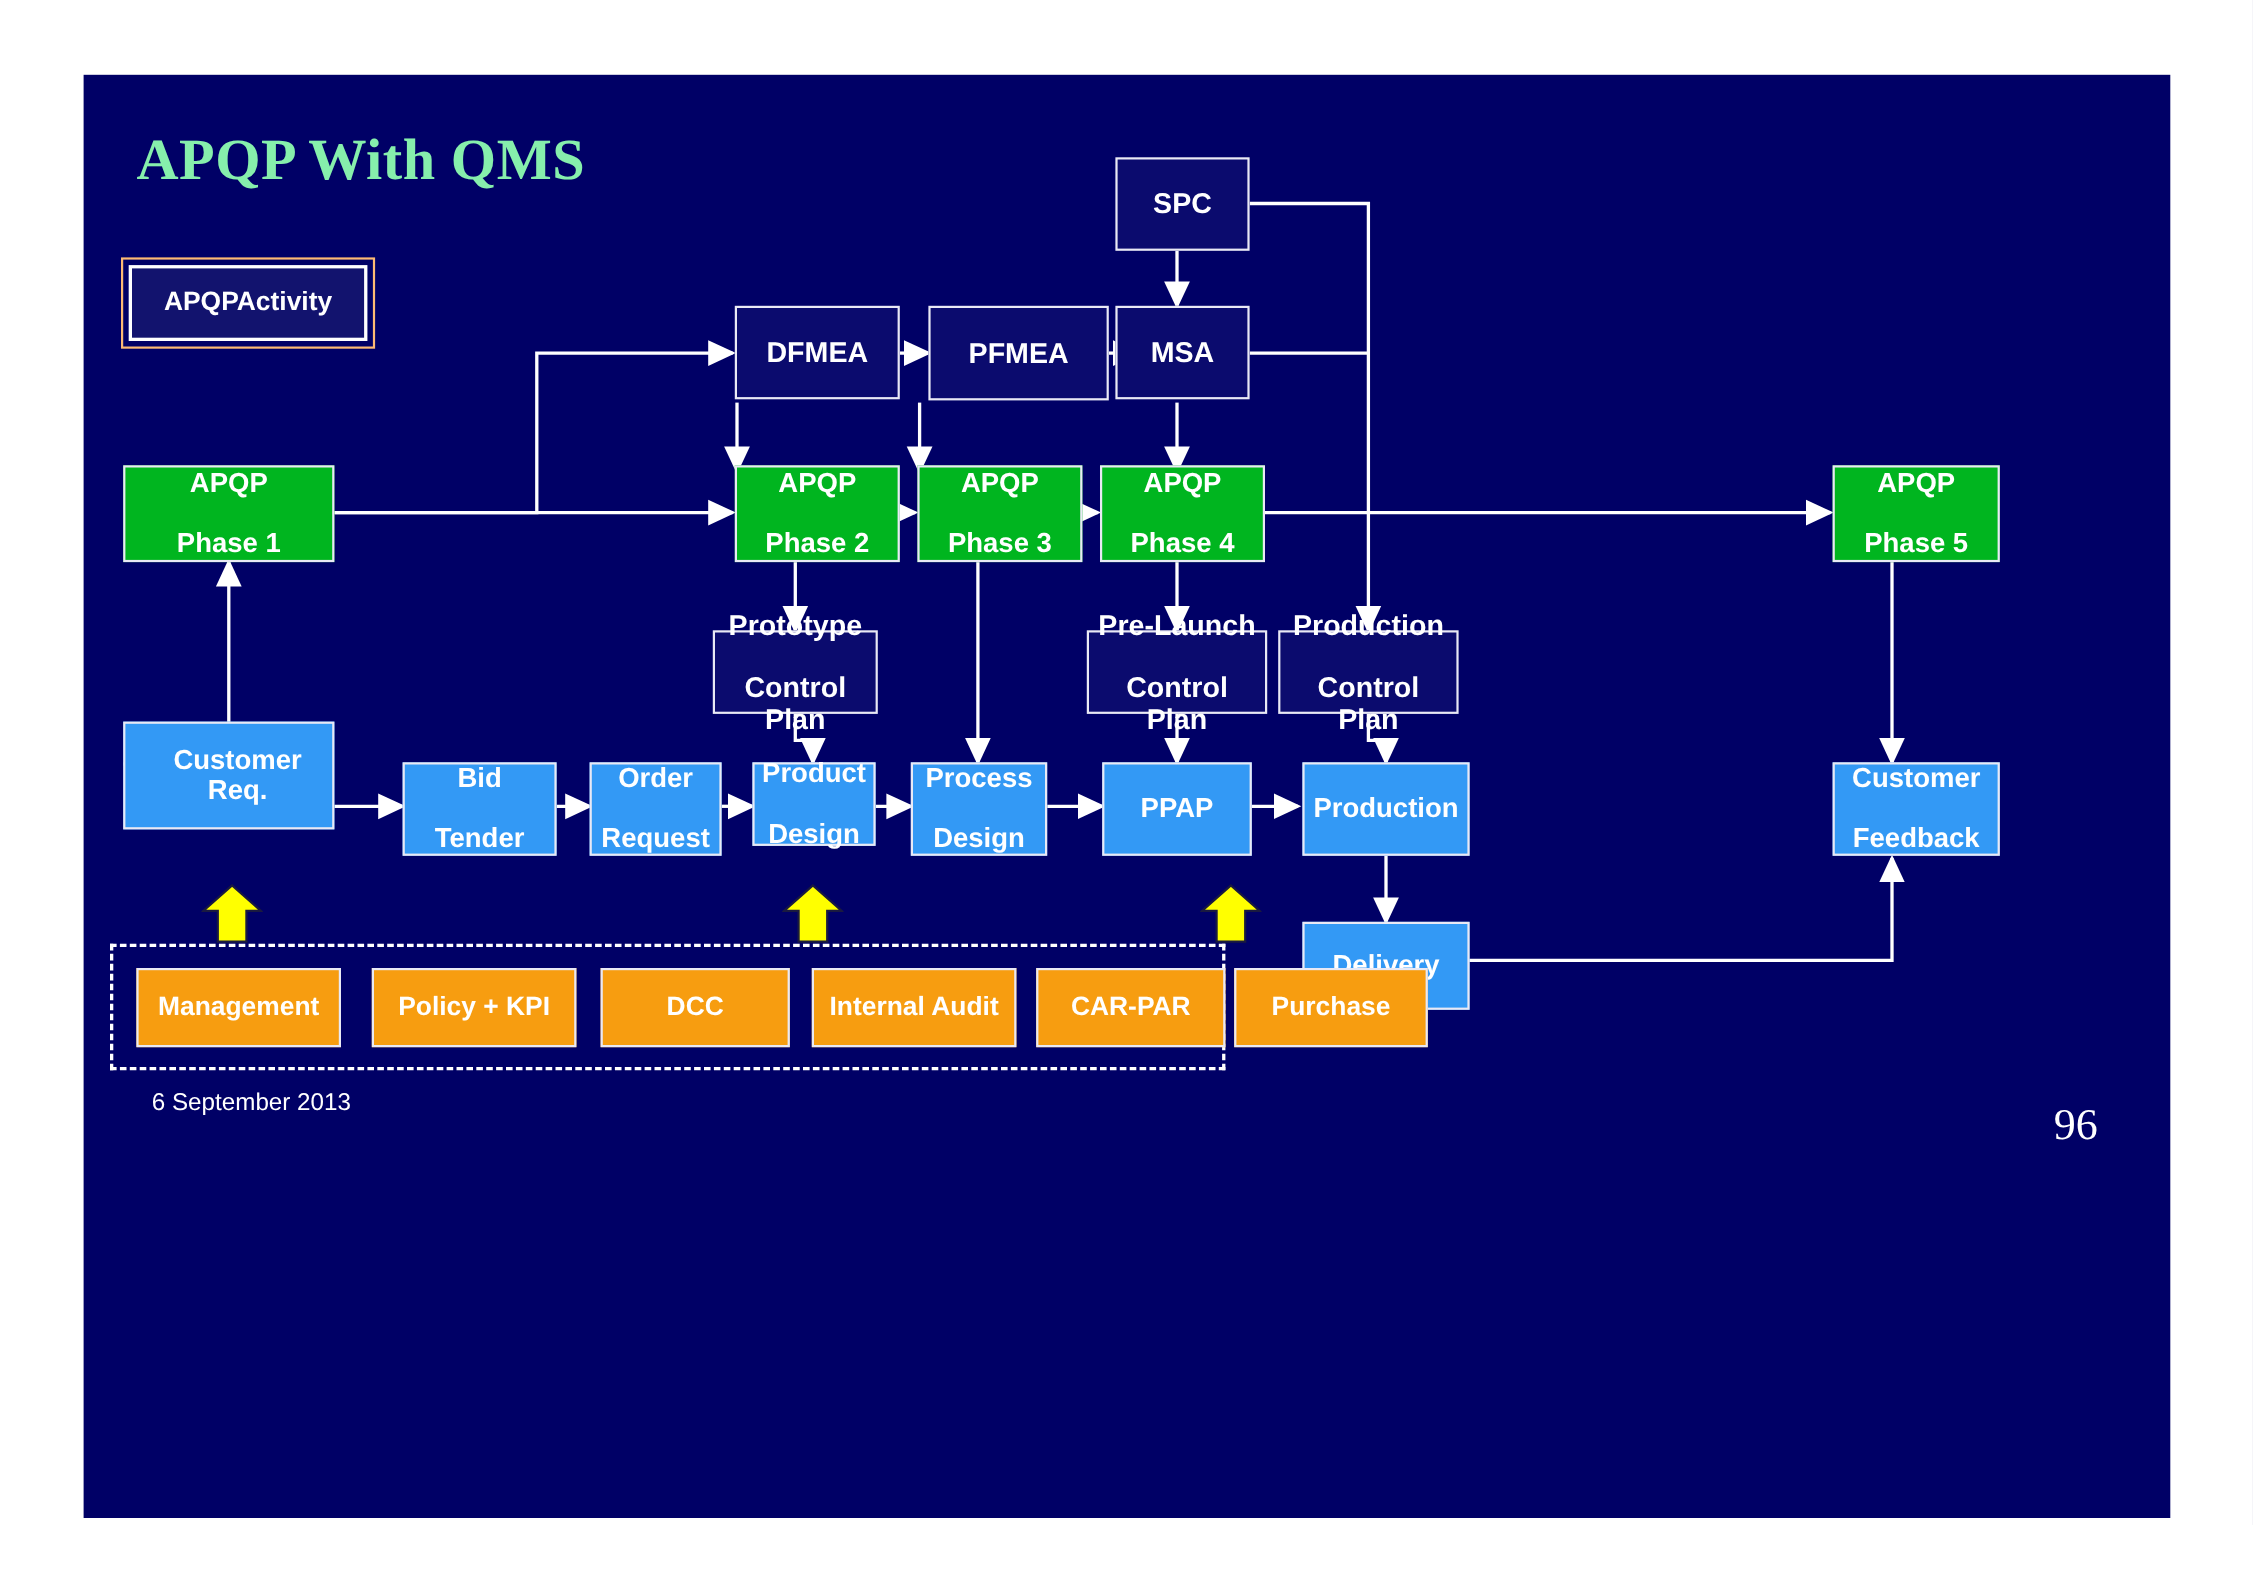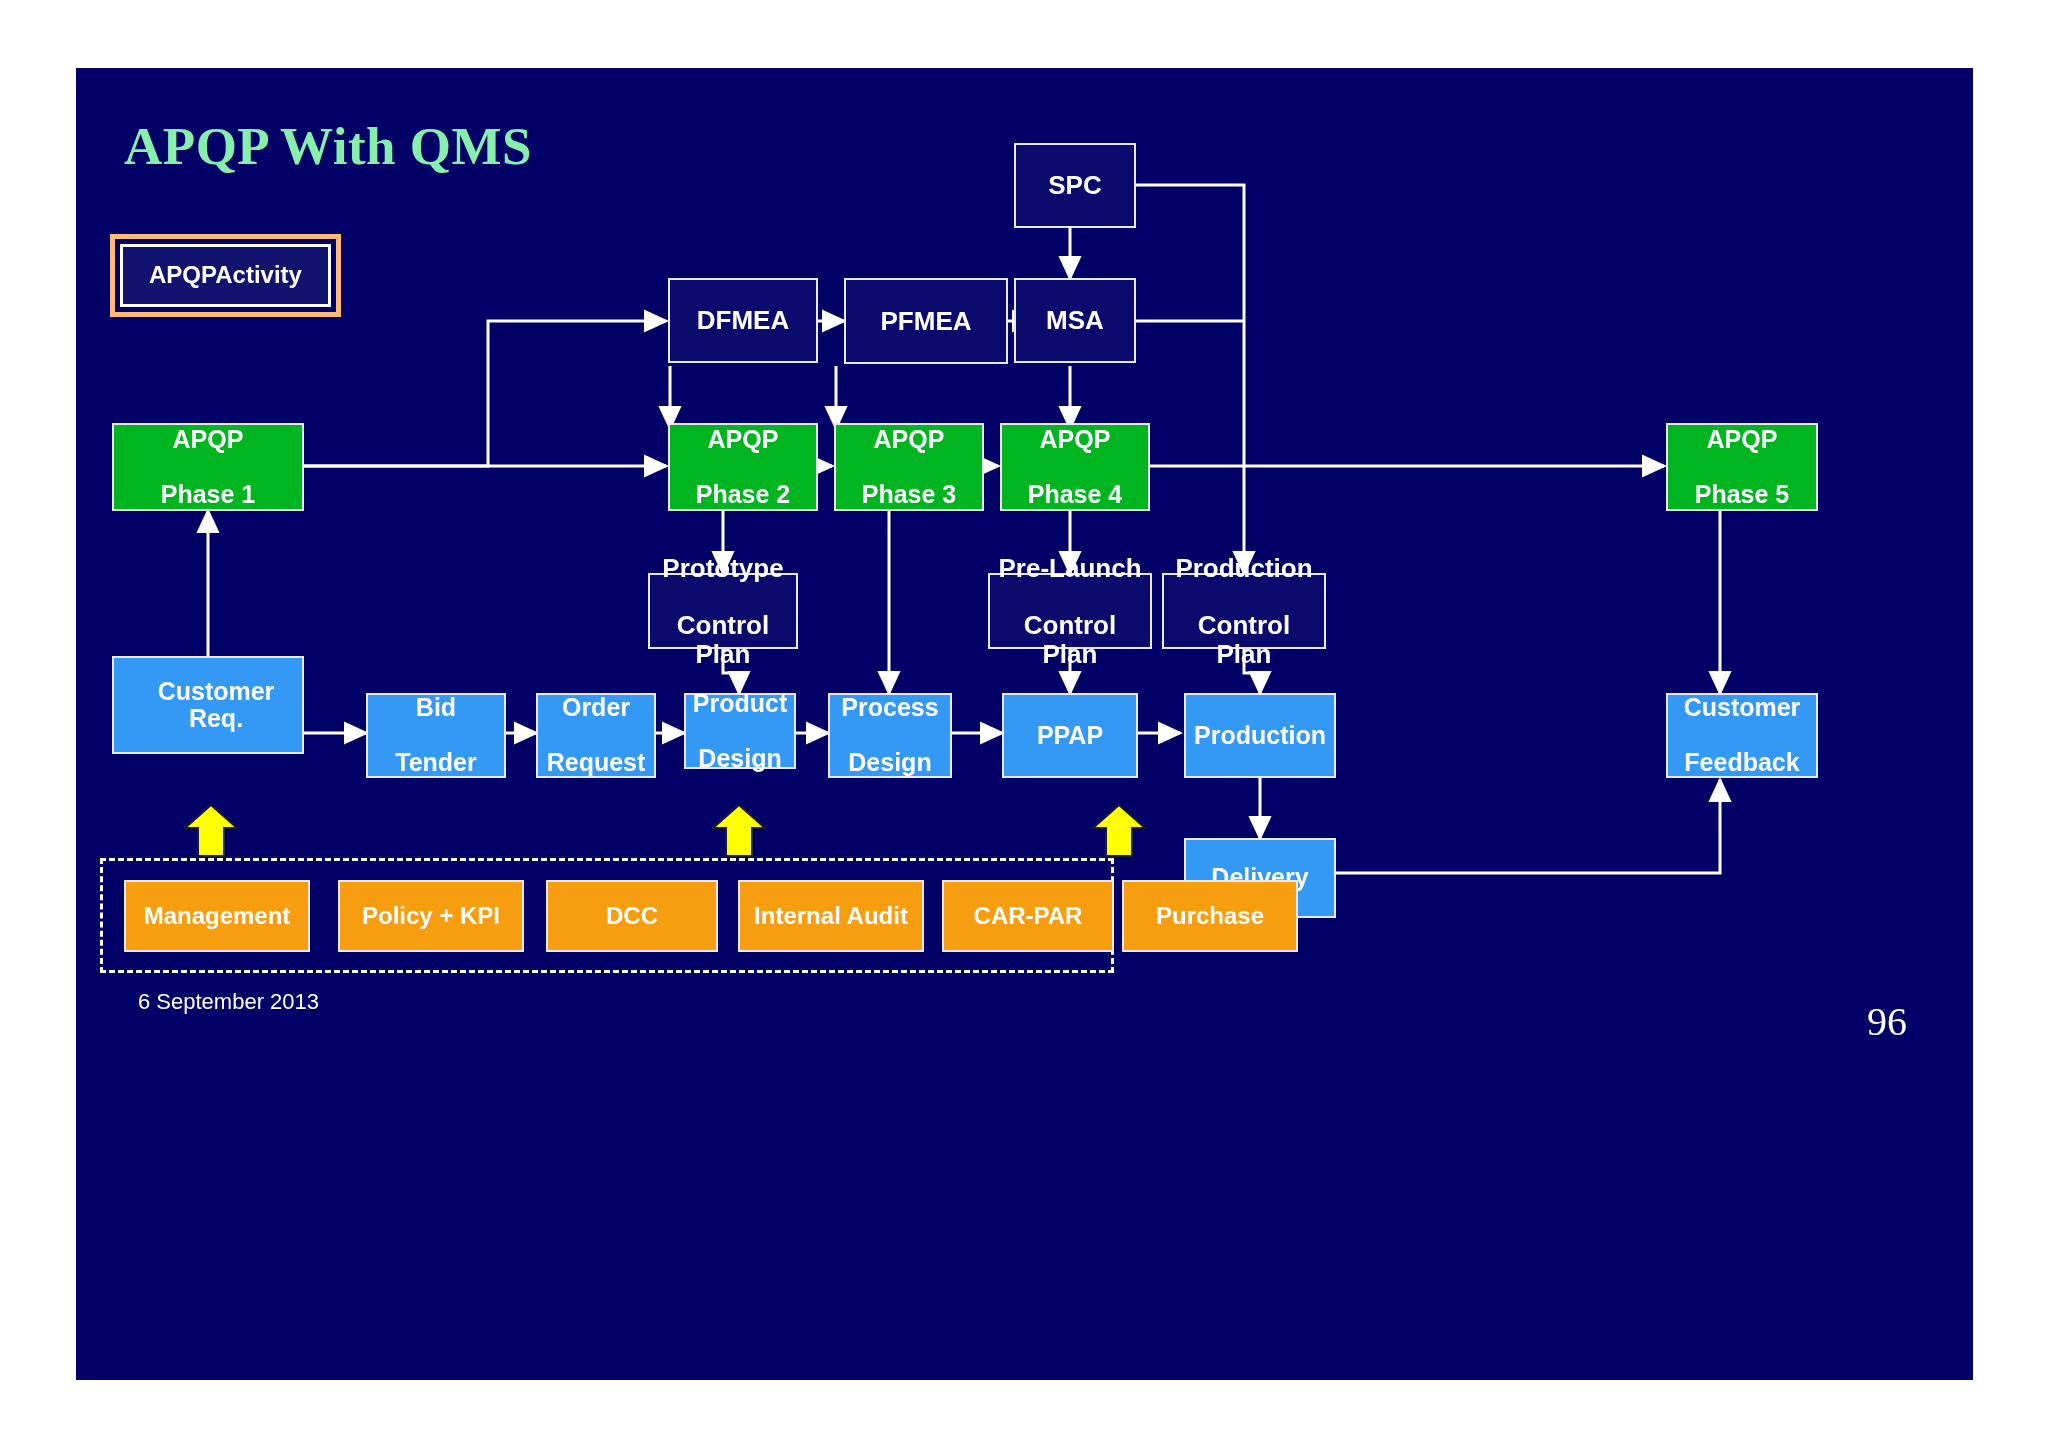--- a/index.html
+++ b/index.html
@@ -1,19 +1,19 @@
 <!DOCTYPE html>
 <html><head>
 <meta charset="utf-8">
 <style>
   html,body{margin:0;padding:0;background:#ffffff;}
   body{width:2048px;height:1448px;font-family:"Liberation Sans",sans-serif;overflow:hidden;}
   #slide{position:absolute;left:76px;top:68px;width:1897px;height:1312px;background:#000066;overflow:hidden;}
   #title{position:absolute;left:48px;top:48px;font-family:"Liberation Serif",serif;font-weight:bold;font-size:53px;color:#86efac;letter-spacing:.5px;white-space:nowrap;}
-  .legend{position:absolute;left:34px;top:166px;width:231px;height:83px;border:5px solid #fdba74;background:#000066;box-sizing:border-box;}
+  .legend{position:absolute;left:34px;top:166px;width:231px;height:83px;border:2px solid #fdba74;background:#000066;box-sizing:border-box;}
   .legend-inner{position:absolute;left:5px;top:5px;right:5px;bottom:5px;border:3px solid #ffffff;background:#12136e;display:flex;align-items:center;justify-content:center;box-sizing:border-box;}
   .legend-inner span{color:#ffffff;font-weight:bold;font-size:24px;line-height:1.12;text-align:center;}
   .node{position:absolute;box-sizing:border-box;display:flex;align-items:center;justify-content:center;text-align:center;color:#ffffff;font-weight:bold;line-height:1.1;}
   .n-dark{background:#0b0b6e;border:2px solid #e9e9f5;font-size:26px;}
   .n-green{background:#00b51f;border:2px solid #e9e9f5;font-size:25px;}
   .n-blue{background:#3399f5;border:2px solid #e9e9f5;font-size:25px;}
   .n-orange{background:#f79d10;border:2px solid #e9e9f5;font-size:24px;}
   .node span{display:block;padding:0 4px;}
   #dashbox{position:absolute;left:24px;top:790px;width:1014px;height:115px;border:3px dashed #ffffff;box-sizing:border-box;}
   #start{position:absolute;left:36px;top:595px;color:#ffffff;font-weight:bold;font-size:30px;text-decoration:underline;text-underline-offset:4px;}

